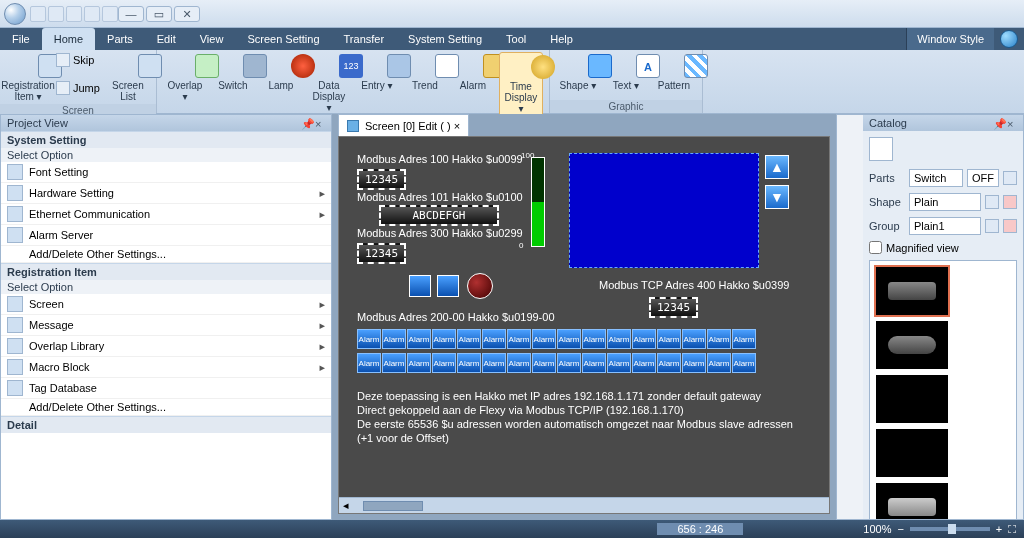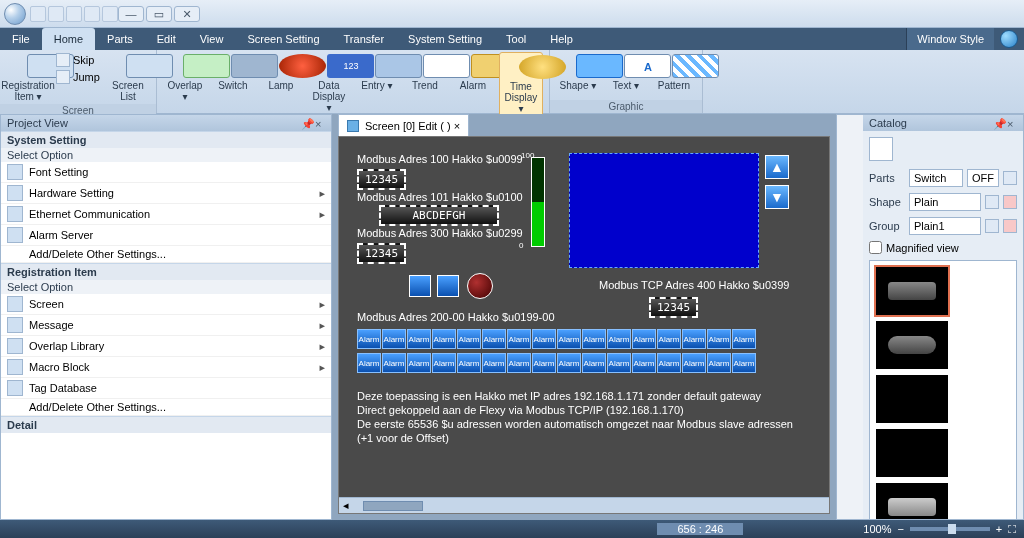--- a/index.html
+++ b/index.html
@@ -21,23 +21,23 @@
 .menubar .spacer { flex:1; }
 .menubar .style { padding:0 10px; line-height:22px; background:#4a6a8c; border-left:1px solid #2b4058;}
 .menubar .help-orb { width:18px; height:18px; margin:2px 6px; border-radius:50%; background:radial-gradient(circle at 30% 30%,#9edcff,#2a82c9); border:1px solid #1b5a8f;}
 
 
 .ribbon { height:64px; background:linear-gradient(#d7e3f1,#c5d6e9); border-bottom:1px solid #9fb6d0; display:flex; }
 .rgroup { border-right:1px solid #aabdd3; padding:2px 6px 0 6px; display:flex; flex-direction:column; }
 .rgroup .icons { display:flex; gap:4px; flex:1; align-items:flex-start;}
 .ribbtn { display:flex; flex-direction:column; align-items:center; width:44px; cursor:pointer; padding:2px; border-radius:3px;}
 .ribbtn.sel { background:#fff0c4; border:1px solid #e0b060;justify-content:flex-end;}
-.ribbtn .ico { width:47px; height:24px; border-radius:3px; margin-bottom:2px;margin-left:44px;}
+.ribbtn .ico { width:24px; height:24px; border-radius:3px; margin-bottom:2px;margin-left:44px;}
 .ribbtn .lbl { font-size:10px; line-height:11px; text-align:center; color:#2b3b4d;}
-.small-stack { display:flex; flex-direction:column; gap:1px; }
+.small-stack { display:flex; flex-direction:column; gap:12px; }
 .small-stack div { display:flex; align-items:center; gap:3px; cursor:pointer; padding:1px 2px;}
 .small-stack .sico { width:14px; height:14px; background:#e6eef7; border:1px solid #9fb6d0;}
 .rgroup .gname { font-size:10px; text-align:center; color:#4a5a6b; padding:1px 0; background:#c0d1e4; margin:0 -6px;}
 
 
 .workspace { position:absolute; top:114px; left:0; right:0; bottom:18px; display:flex; }
 .panel { background:#eef2f7; border:1px solid #9fb6d0; display:flex; flex-direction:column; }
 .panel-title { background:linear-gradient(#c5d6e9,#b0c5dc); padding:2px 6px; color:#2b3b4d; display:flex; align-items:center;}
 .panel-title .pt-text { flex:1; }
 .panel-title .pin { width:10px; height:10px; margin-left:4px; color:#4a5a6b;}

